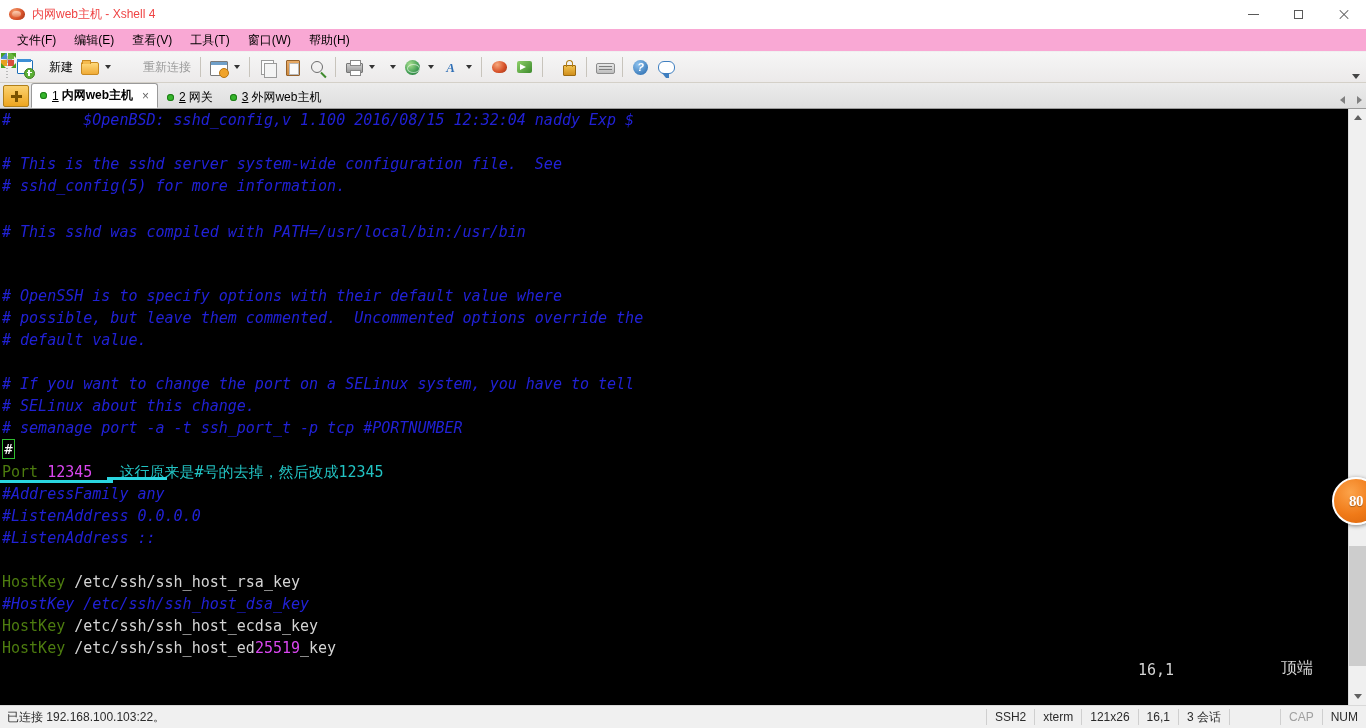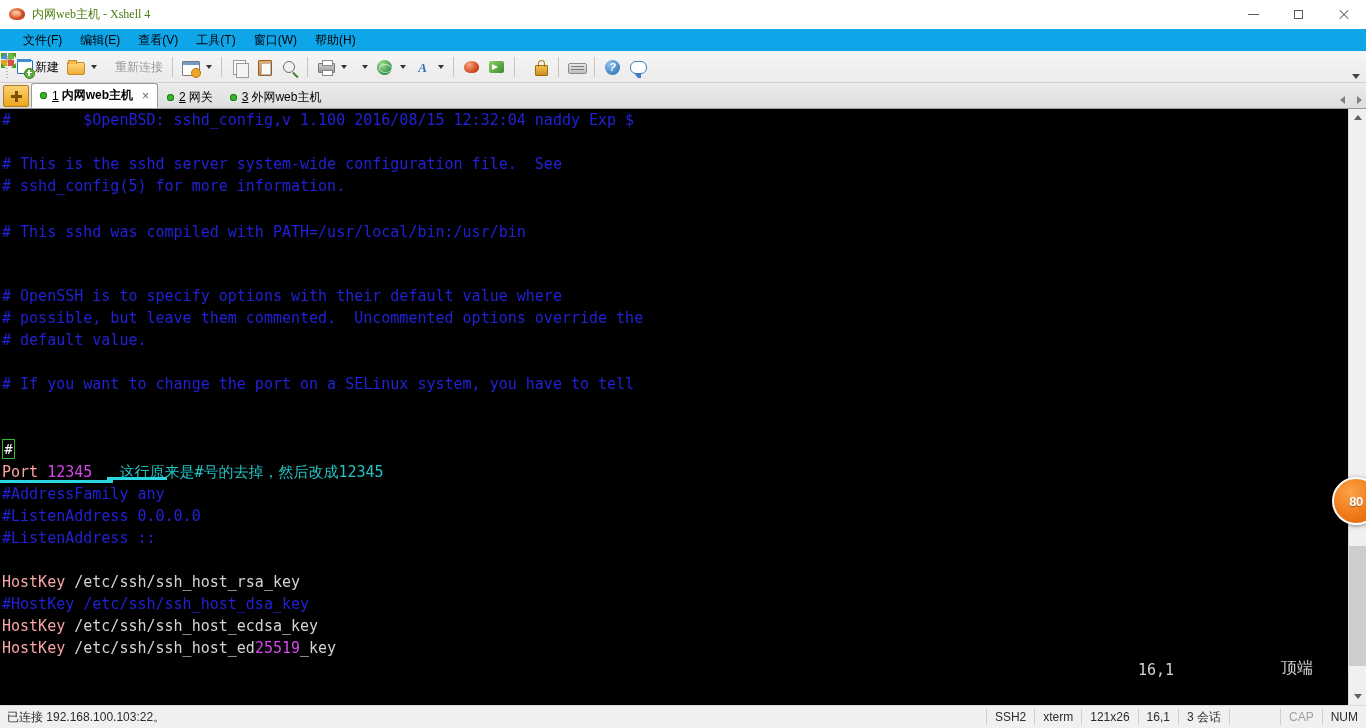--- a/index.html
+++ b/index.html
@@ -21,50 +21,50 @@
   .tb-icon .shell{
     position:absolute;left:0;top:2px;width:16px;height:12px;border-radius:50% 50% 45% 45%;
     background:radial-gradient(circle at 35% 30%,#f49a6a 0%,#d9542b 55%,#9c2f13 100%);
   }
   .tb-icon .shell:after{
     content:"";position:absolute;left:3px;top:3px;width:9px;height:6px;border-radius:50%;
     background:linear-gradient(#ffd9c0,#e07murk 0%);
     background:linear-gradient(#ffdcc6,#e2apr 100%);
     background:linear-gradient(#ffdcc6,#e6835a);opacity:.85;
   }
-  .tb-title{font-size:12px;color:#4d7c0f;letter-spacing:0px;font-family:Liberation Serif, serif;}
+  .tb-title{font-size:12px;color:#ef4444;letter-spacing:0px;}
   .win-btns{position:absolute;right:0;top:0;height:28px;display:flex;}
   .win-btn{width:45px;height:28px;display:flex;align-items:center;justify-content:center;position:relative;}
   .glyph-min{width:11px;height:1px;background:#5a5a5a;}
   .glyph-max{width:9px;height:9px;position:relative;}
   .glyph-max:before{content:"";position:absolute;left:0;bottom:0;width:7px;height:7px;border:1px solid #5a5a5a;}
   .glyph-max:after{content:"";position:absolute;right:0;top:0;width:7px;height:7px;border:1px solid #5a5a5a;border-bottom:none;border-left:none;}
   .glyph-close{width:11px;height:11px;position:relative;}
   .glyph-close:before,.glyph-close:after{content:"";position:absolute;left:0;top:5px;width:12px;height:1px;background:#5a5a5a;}
   .glyph-close:before{transform:rotate(45deg);}
   .glyph-close:after{transform:rotate(-45deg);}
 
   
   .menubar{
-    height:22px;flex:0 0 22px;background:#0ea5e9;display:flex;align-items:center;
-    padding-left:14px;border-bottom:1px solid #f0f0f0;
+    height:22px;flex:0 0 22px;background:#f9a8d4;display:flex;align-items:center;
+    padding-left:8px;border-bottom:1px solid #f0f0f0;
   }
   .menu-item{font-size:12px;color:#000;padding:2px 9px;line-height:16px;cursor:default;}
 
   
   .toolbar{
     height:30px;flex:0 0 30px;background:linear-gradient(#f6f6f6,#eceaea);
     display:flex;align-items:center;border-bottom:1px solid #d4d0c8;padding-left:4px;
     position:relative;
   }
   .grip{width:6px;height:22px;margin-right:2px;
     background-image:repeating-linear-gradient(180deg,#b9b9b9 0 1px,transparent 1px 3px);
     background-position:2px 0;background-size:2px 22px;background-repeat:repeat-y;}
   .tbtn{height:24px;display:flex;align-items:center;padding:0 3px;border:1px solid transparent;border-radius:2px;}
-  .tlabel{font-size:12px;color:#000;margin-left:2px;}
+  .tlabel{font-size:12px;color:#000;margin-left:16px;}
   .tsep{width:1px;height:20px;background:#c8c4bc;margin:0 5px;}
   .caret{width:0;height:0;border-left:3.5px solid transparent;border-right:3.5px solid transparent;border-top:4px solid #333;margin:0 4px 0 3px;}
   .ico{width:17px;height:17px;position:relative;display:inline-block;}
 
   
   .ic-new{background:#fff;border:1.5px solid #1d6fb8;border-radius:1px;width:14px;height:12px;top:1px;left:1px;position:absolute;}
   .ic-new:before{content:"";position:absolute;left:-1.5px;top:-1.5px;width:14px;height:3px;background:#3d8fd6;}
   .ic-newplus{position:absolute;right:-2px;bottom:-3px;width:9px;height:9px;border-radius:50%;background:#5cb036;border:1px solid #3d7d22;}
   .ic-newplus:before,.ic-newplus:after{content:"";position:absolute;background:#fff;}
   .ic-newplus:before{left:1.6px;top:3.4px;width:5.6px;height:1.6px;}
@@ -149,23 +149,23 @@
   .tarrow.r{border-left:5px solid #808080;border-top:4px solid transparent;border-bottom:4px solid transparent;}
 
   
   .term-wrap{flex:1 1 auto;display:flex;position:relative;background:#000;}
   .terminal{
     flex:1 1 auto;background:#000000;position:relative;overflow:hidden;
     font-family:"DejaVu Sans Mono","Liberation Mono",monospace;
     font-size:15px;line-height:22px;
   }
   .tline{position:absolute;left:2px;white-space:pre;}
-  .c-comment{color:#2121d6;}
+  .c-comment{color:#2121d6;font-style:italic;}
   .c-white{color:#d4d4d4;}
-  .c-yellow{color:#fca5a5;}
+  .c-yellow{color:#4d7c0f;}
   .c-red{color:#d946ef;}
   .c-cyan{color:#22c3c3;text-align:center;}
   .cursor-box{
     display:inline-block;border:1.5px solid #2fbd2f;color:#ffffff;
     padding:0 0px;line-height:18px;height:18px;width:11px;text-align:center;
     font-size:14px;vertical-align:top;box-sizing:content-box;
   }
   .underline-cyan{
     position:absolute;height:3px;background:#2ad6e0;
   }
@@ -182,21 +182,21 @@
   .sb-track{flex:1 1 auto;background:#f0f0f0;position:relative;}
   .sb-thumb{position:absolute;left:0;width:17px;background:#cdcdcd;}
 
   
   .badge80{
     position:absolute;right:-14px;top:368px;width:44px;height:44px;border-radius:50%;
     background:radial-gradient(circle at 38% 30%,#fca34a 0%,#f07a18 55%,#d8630b 100%);
     border:2px solid #fdfdfd;box-shadow:0 1px 4px rgba(0,0,0,.45);
     display:flex;align-items:center;justify-content:center;z-index:30;
   }
-  .badge80 span{color:#fff;font-size:13px;font-weight:bold;font-family:Liberation Sans, sans-serif;
+  .badge80 span{color:#fff;font-size:15px;font-weight:bold;font-family:Liberation Serif, serif;
     text-shadow:0 1px 1px rgba(0,0,0,.35);letter-spacing:-.5px;}
 
   
   .statusbar{
     height:22px;flex:0 0 22px;background:#f0f0f0;border-top:1px solid #d9d9d9;
     display:flex;align-items:center;font-size:12px;color:#2b2b2b;
   }
   .sb-left{padding-left:7px;flex:1 1 auto;}
   .sb-cell{padding:0 8px;height:16px;line-height:16px;border-left:1px solid #cfcfcf;display:flex;align-items:center;}
   .sb-cell.first{border-left:1px solid #cfcfcf;}
@@ -417,20 +417,22 @@
     <div class="terminal" id="terminal">
         <div class="tline" style="top: 528px;"><span class="c-yellow">HostKey </span><span class="c-white">/etc/ssh/ssh_host_ed</span><span class="c-red">25519</span><span class="c-white">_key</span></div>
         <div class="tline" style="top: 506px;"><span class="c-yellow">HostKey </span><span class="c-white">/etc/ssh/ssh_host_ecdsa_key</span></div>
         <div class="tline" style="top: 484px; text-align: center;"><span class="c-comment">#HostKey /etc/ssh/ssh_host_dsa_key</span></div>
         <div class="tline" style="top: 462px;"><span class="c-yellow">HostKey </span><span class="c-white">/etc/ssh/ssh_host_rsa_key</span></div>
         <div class="tline" style="top: 418px;"><span class="c-comment">#ListenAddress ::</span></div>
         <div class="tline" style="top: 396px;"><span class="c-comment">#ListenAddress 0.0.0.0</span></div>
         <div class="tline" style="top: 374px;"><span class="c-comment">#AddressFamily any</span></div>
         <div class="tline" style="top: 352px;"><span class="c-yellow">Port </span><span class="c-red">12345</span><span class="c-cyan">   这行原来是#号的去掉，然后改成12345</span></div>
         <div class="tline" style="top: 330px;"><span class="cursor-box">#</span></div>
+        <div class="tline" style="top: 308px;"><span class="c-comment"># semanage port -a -t ssh_port_t -p tcp #PORTNUMBER</span></div>
+        <div class="tline" style="top: 286px;"><span class="c-comment"># SELinux about this change.</span></div>
         <div class="tline" style="top: 264px;"><span class="c-comment"># If you want to change the port on a SELinux system, you have to tell</span></div>
         <div class="tline" style="top: 220px;"><span class="c-comment"># default value.</span></div>
         <div class="tline" style="top: 198px;"><span class="c-comment"># possible, but leave them commented.  Uncommented options override the</span></div>
         <div class="tline" style="top: 176px;"><span class="c-comment"># OpenSSH is to specify options with their default value where</span></div>
         <div class="tline" style="top: 112px;"><span class="c-comment"># This sshd was compiled with PATH=/usr/local/bin:/usr/bin</span></div>
         <div class="tline" style="top: 66px;"><span class="c-comment"># sshd_config(5) for more information.</span></div>
         <div class="tline" style="top: 44px;"><span class="c-comment"># This is the sshd server system-wide configuration file.  See</span></div>
         <div class="tline" style="top: 0px;"><span class="c-comment">#        $OpenBSD: sshd_config,v 1.100 2016/08/15 12:32:04 naddy Exp $</span></div>
 
       <div class="vim-status" id="vim-pos" style="left: 1138px; top: 550px; font-family: &quot;DejaVu Sans Mono&quot;, &quot;Liberation Mono&quot;, monospace; font-size: 15px;">16,1</div>

